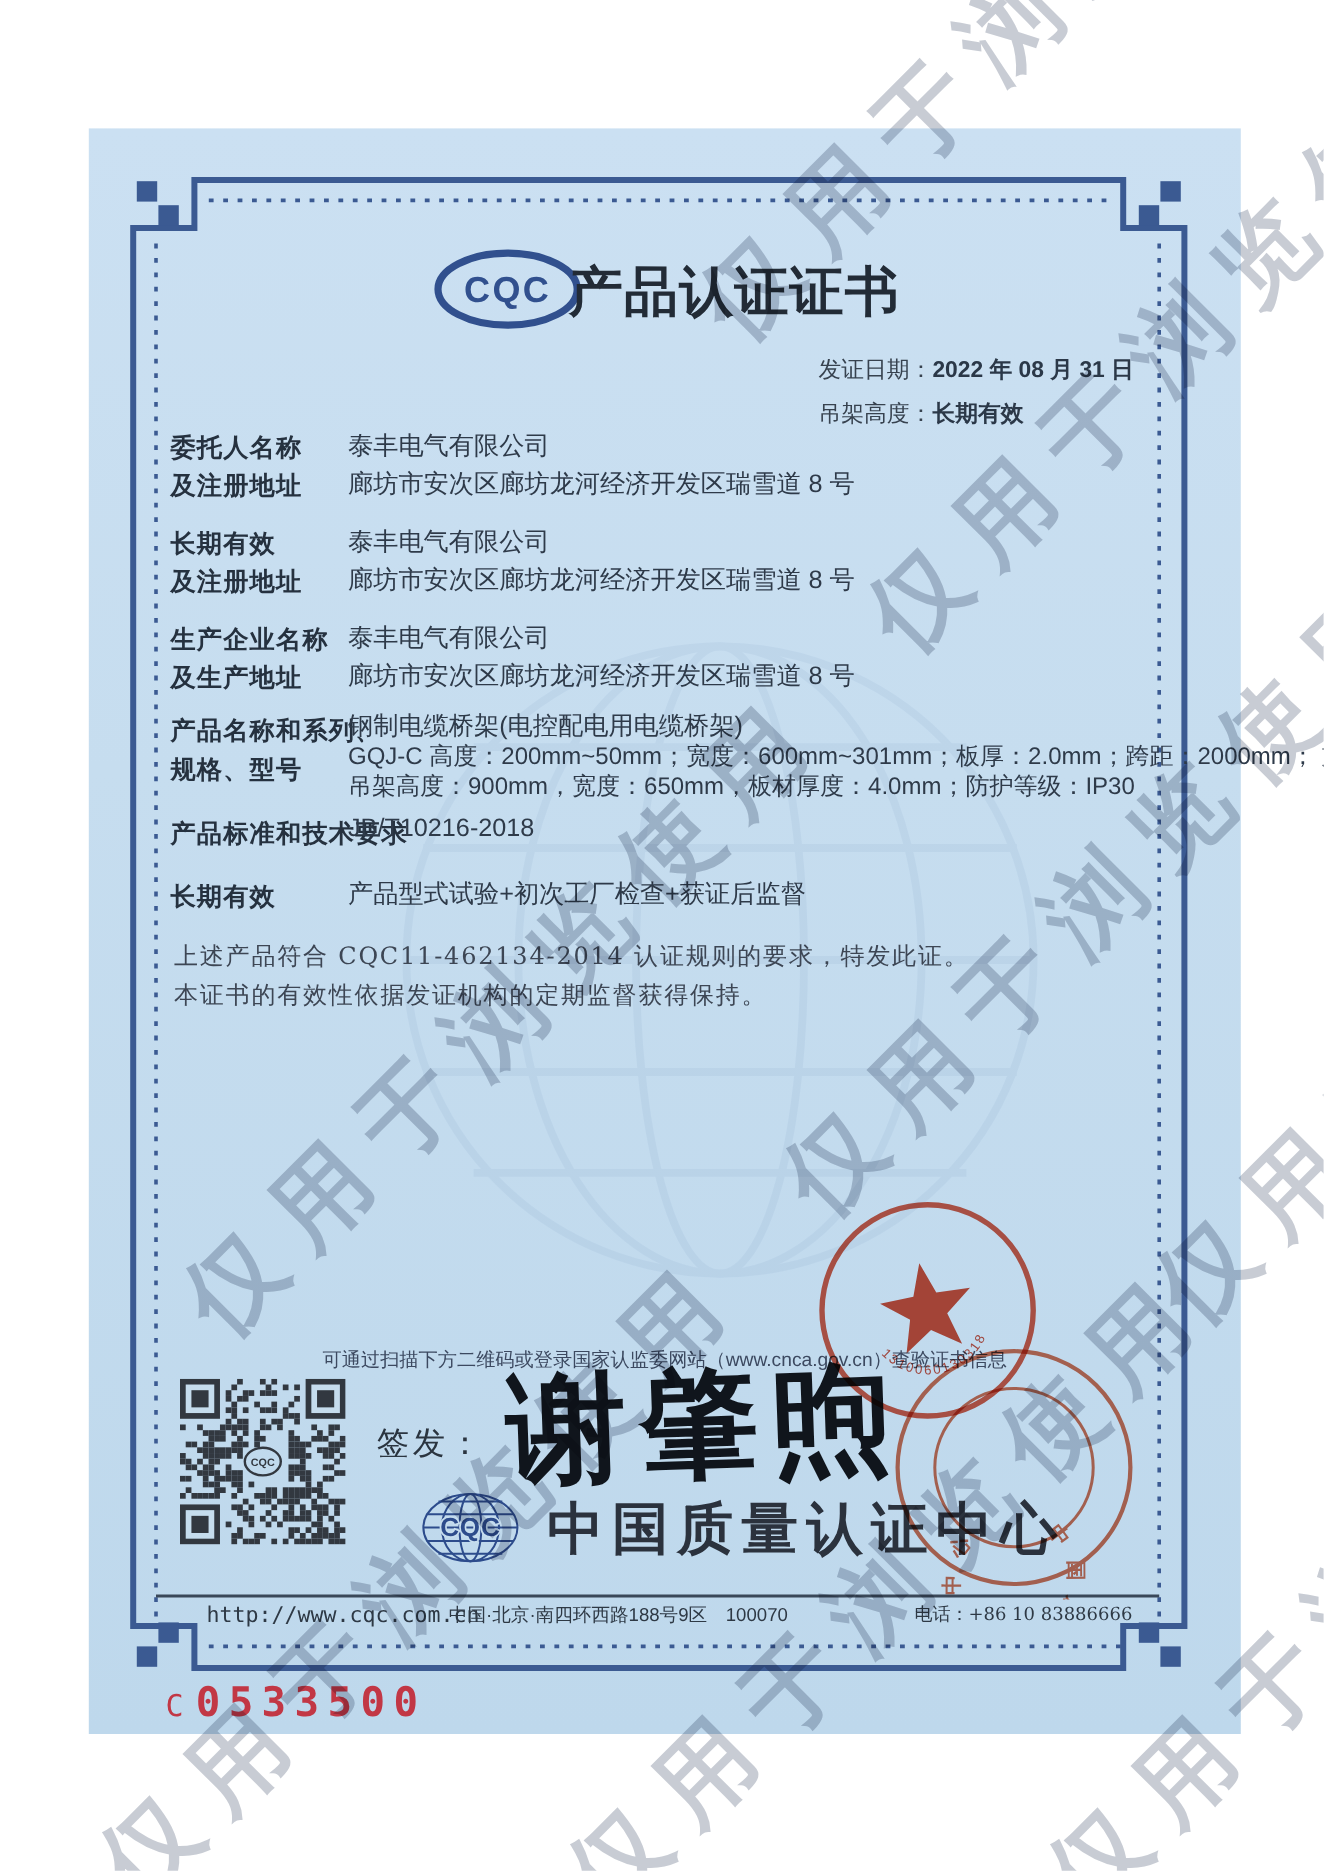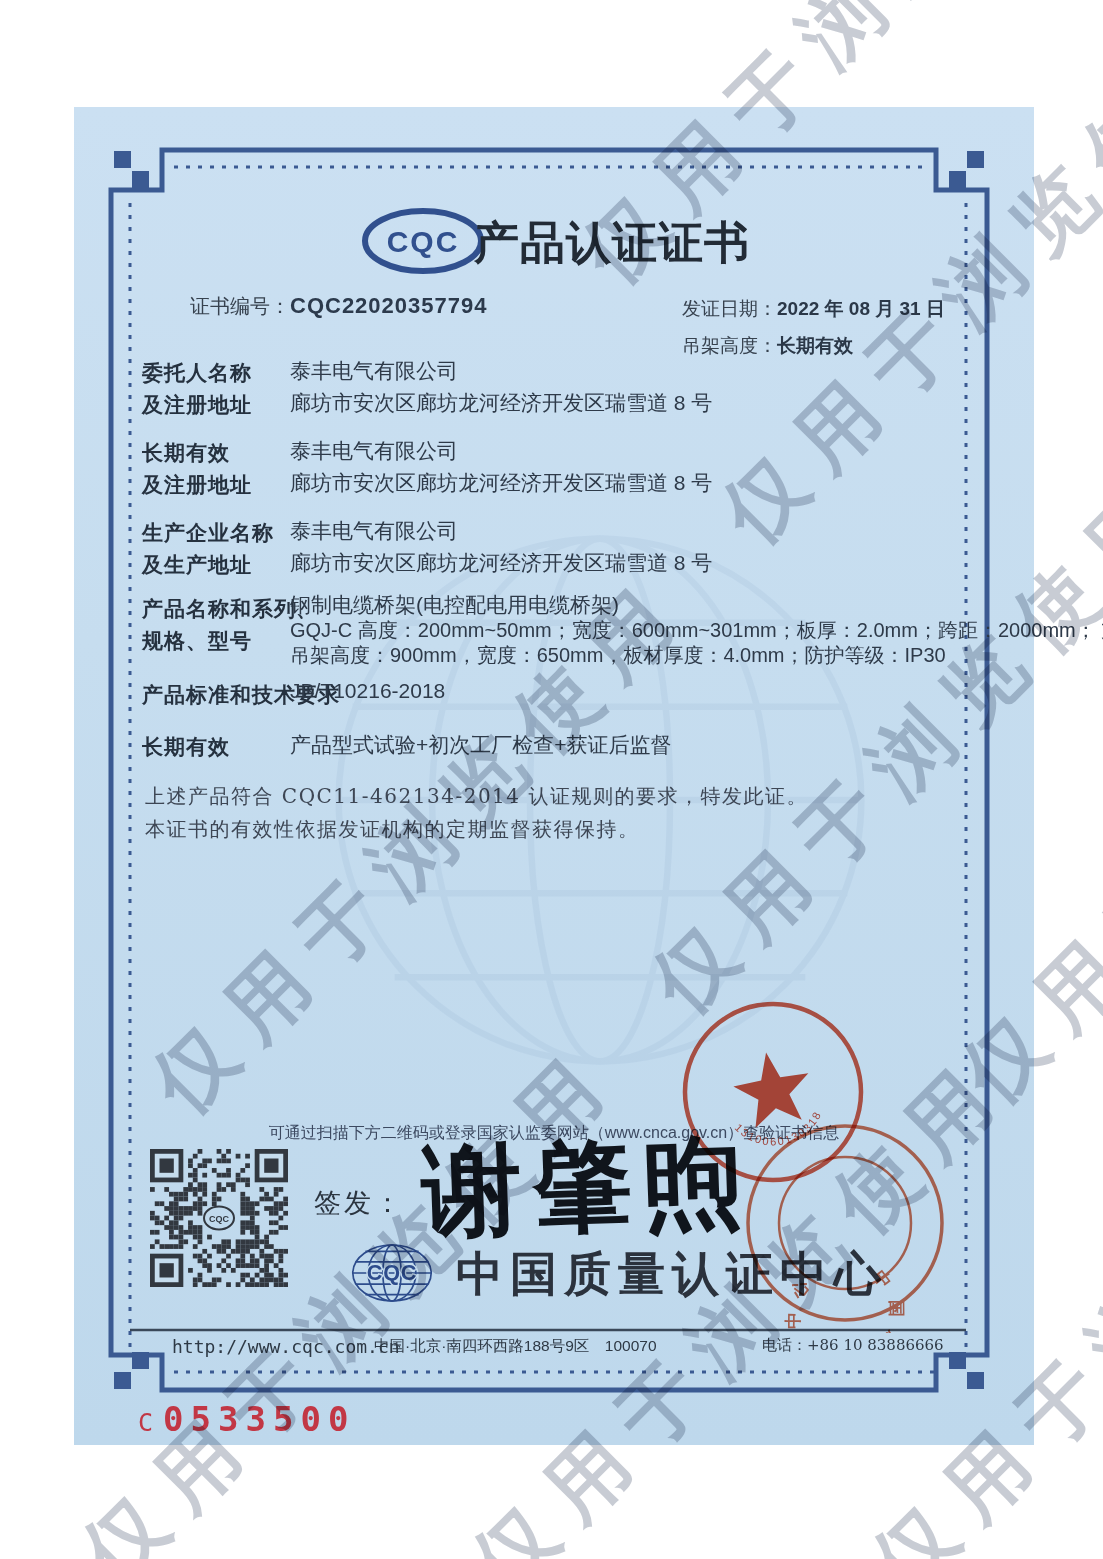--- a/index.html
+++ b/index.html
@@ -95,23 +95,20 @@
     </g>
     <line x1="56" y1="1223" x2="892" y2="1223" stroke="#3a4859" stroke-width="2.5"></line>
   </svg>
 
   <svg class="abs hdr-logo" viewBox="0 0 130 70">
     <ellipse cx="65" cy="35" rx="58" ry="30" fill="none" stroke="#31508e" stroke-width="6"></ellipse>
     <text x="65" y="46" text-anchor="middle" font-size="30" font-weight="bold" letter-spacing="2" fill="#31508e">CQC</text>
   </svg>
   <div class="abs title">产品认证证书</div>
 
-  <div class="abs cert-line">
-    <span class="kai">证书编号：</span><span class="val">CQC22020357794</span>
-  </div>
   <div class="abs issue-block">
     <div><span class="kai">发证日期：</span><span class="val">2022 年 08 月 31 日</span></div>
     <div><span class="kai">吊架高度：</span><span class="val kai">长期有效</span></div>
   </div>
 
   <div class="flab" style="top:252px">委托人名称</div>
   <div class="fval" style="top:250px">泰丰电气有限公司</div>
   <div class="flab" style="top:284px">及注册地址</div>
   <div class="fval" style="top:282px">廊坊市安次区廊坊龙河经济开发区瑞雪道 8 号</div>
 

